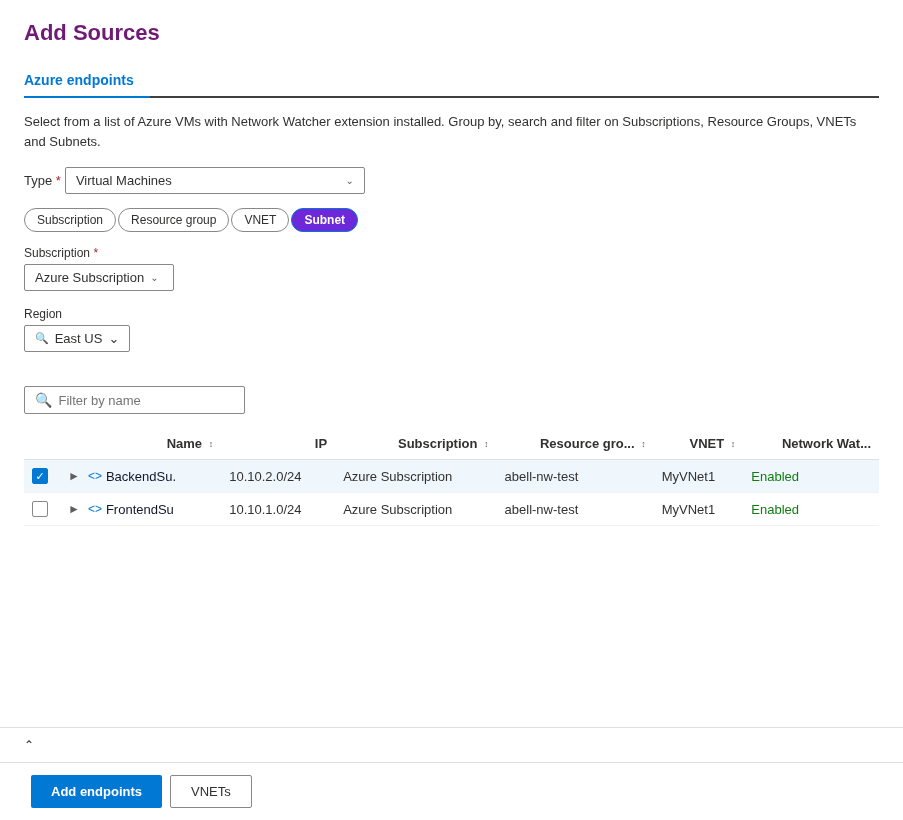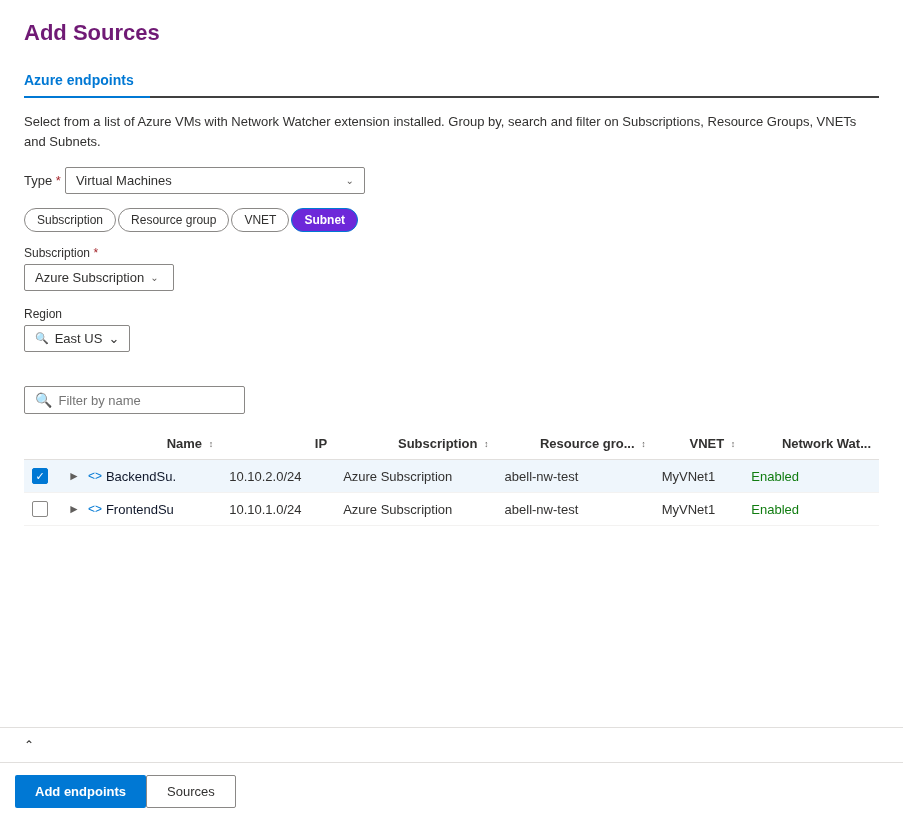--- a/index.html
+++ b/index.html
@@ -305,22 +305,22 @@
       cursor: pointer;
     }
 
     .selected-sources-bar .chevron-up {
       font-size: 12px;
       color: #323130;
     }
 
     .action-buttons {
       display: flex;
-      gap: 0;
-      padding: 12px 15px;
+      gap: 8px;
+      padding: 12px 31px;
     }
 
     .btn-primary {
       background: #0078d4;
       color: #fff;
       border: none;
       padding: 8px 20px;
       font-size: 13px;
       border-radius: 2px;
       cursor: pointer;
@@ -467,15 +467,15 @@
     </tr>
   </tbody>
 </table>
 
 <div class="bottom-section">
   <div class="selected-sources-bar">
     <span class="chevron-up">⌃</span>
   </div>
   <div class="action-buttons">
     <button class="btn-primary">Add endpoints</button>
-    <button class="btn-secondary">Sources</button>
+    <button class="btn-secondary">VNETs</button>
   </div>
 </div>
 
 </body></html>

